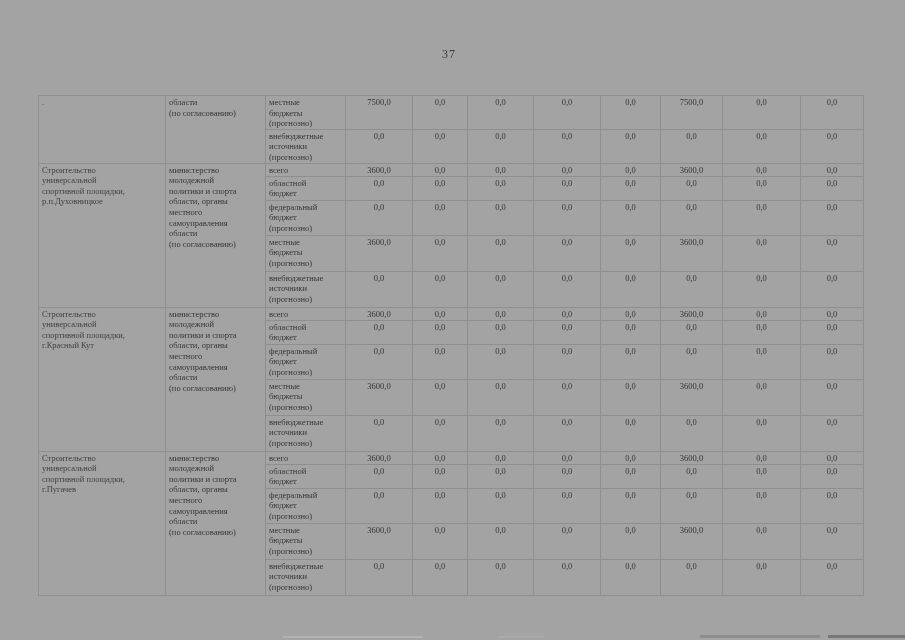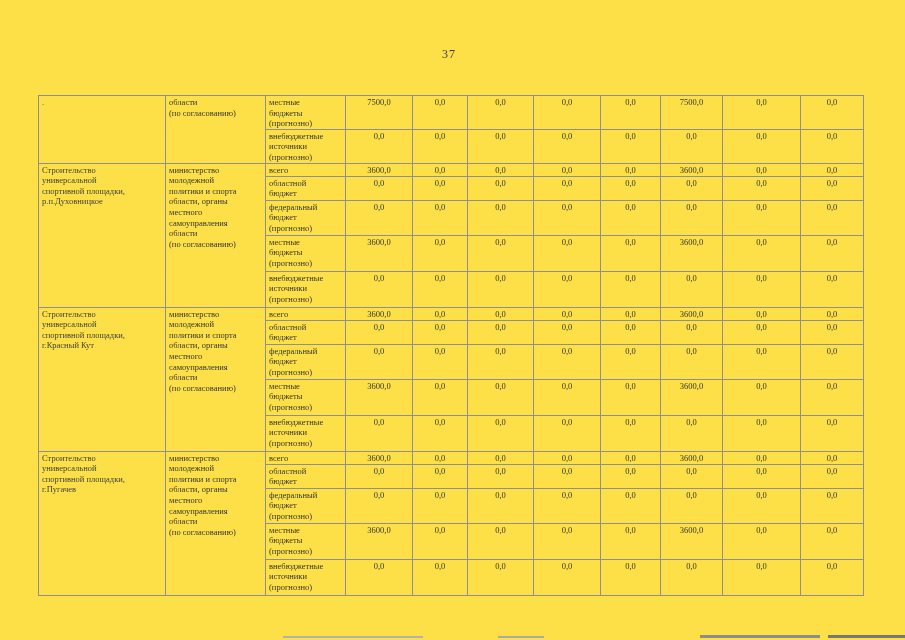--- a/index.html
+++ b/index.html
@@ -1,19 +1,19 @@
 <!DOCTYPE html>
 <html><head>
 <meta charset="utf-8">
 <style>
   html,body { margin:0; padding:0; background:#ffffff; }
   .page {
     position:relative;
     width:905px; height:640px;
-    background:#fde047;
+    background:#a3a3a3;
     font-family:"Liberation Serif", serif;
     color:#353535;
     overflow:hidden;
   }
   .page-number {
     position:absolute;
     top:47px; left:0; width:898px;
     text-align:center;
     font-size:12px;
     letter-spacing:1px;

